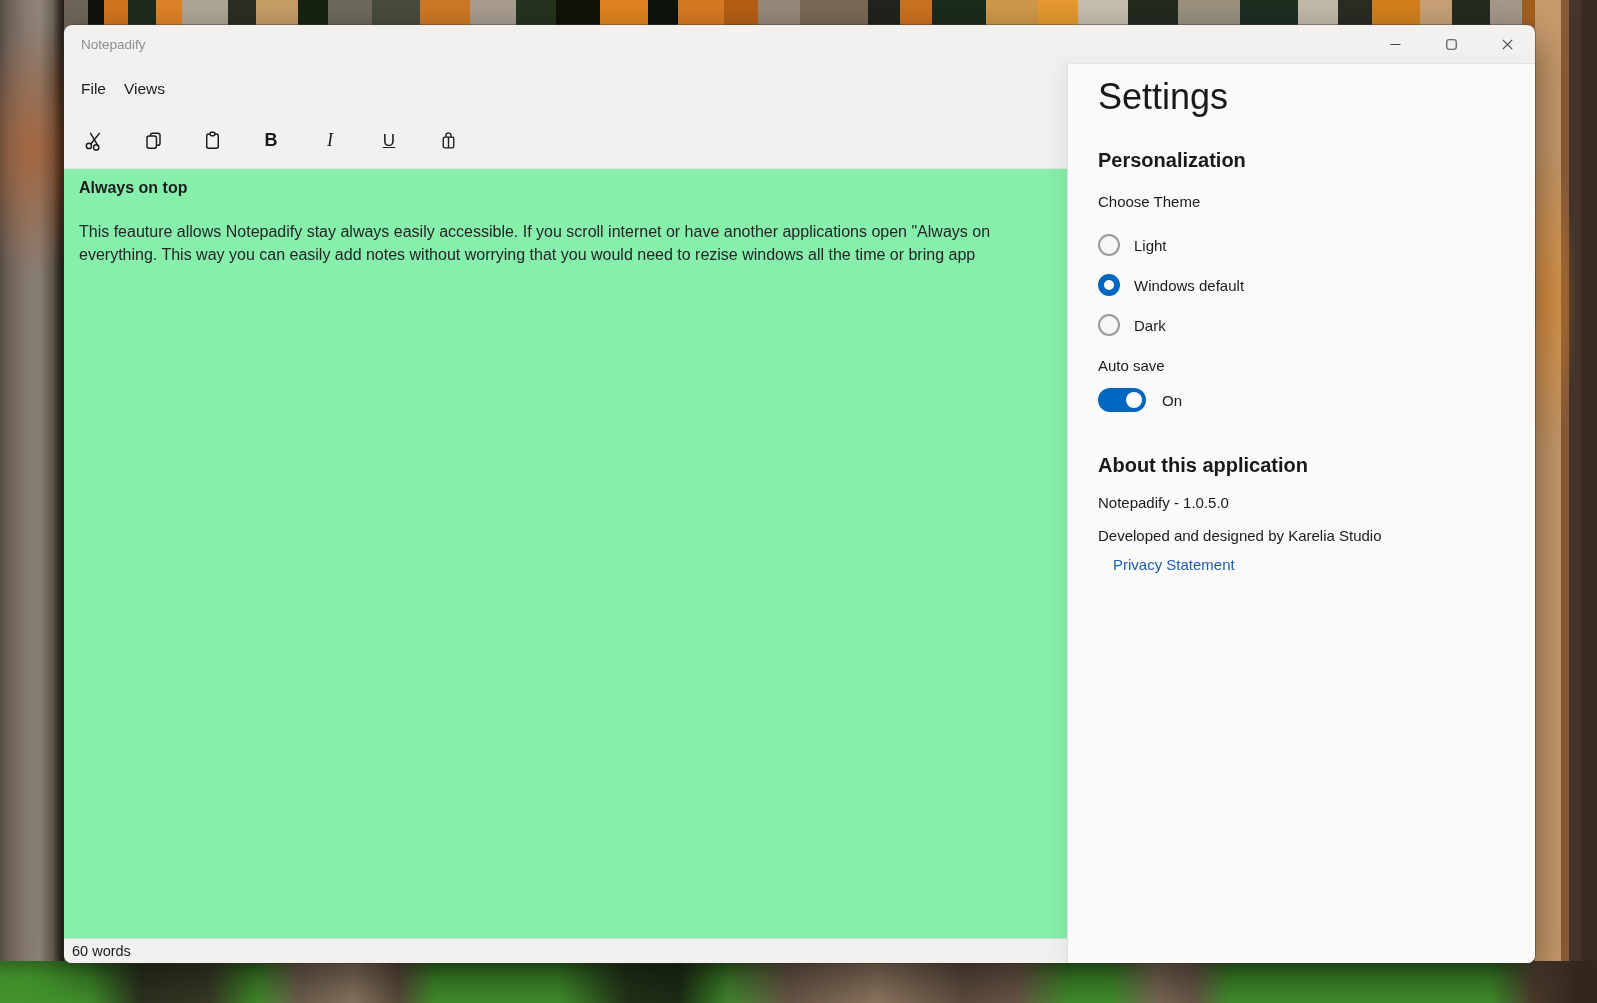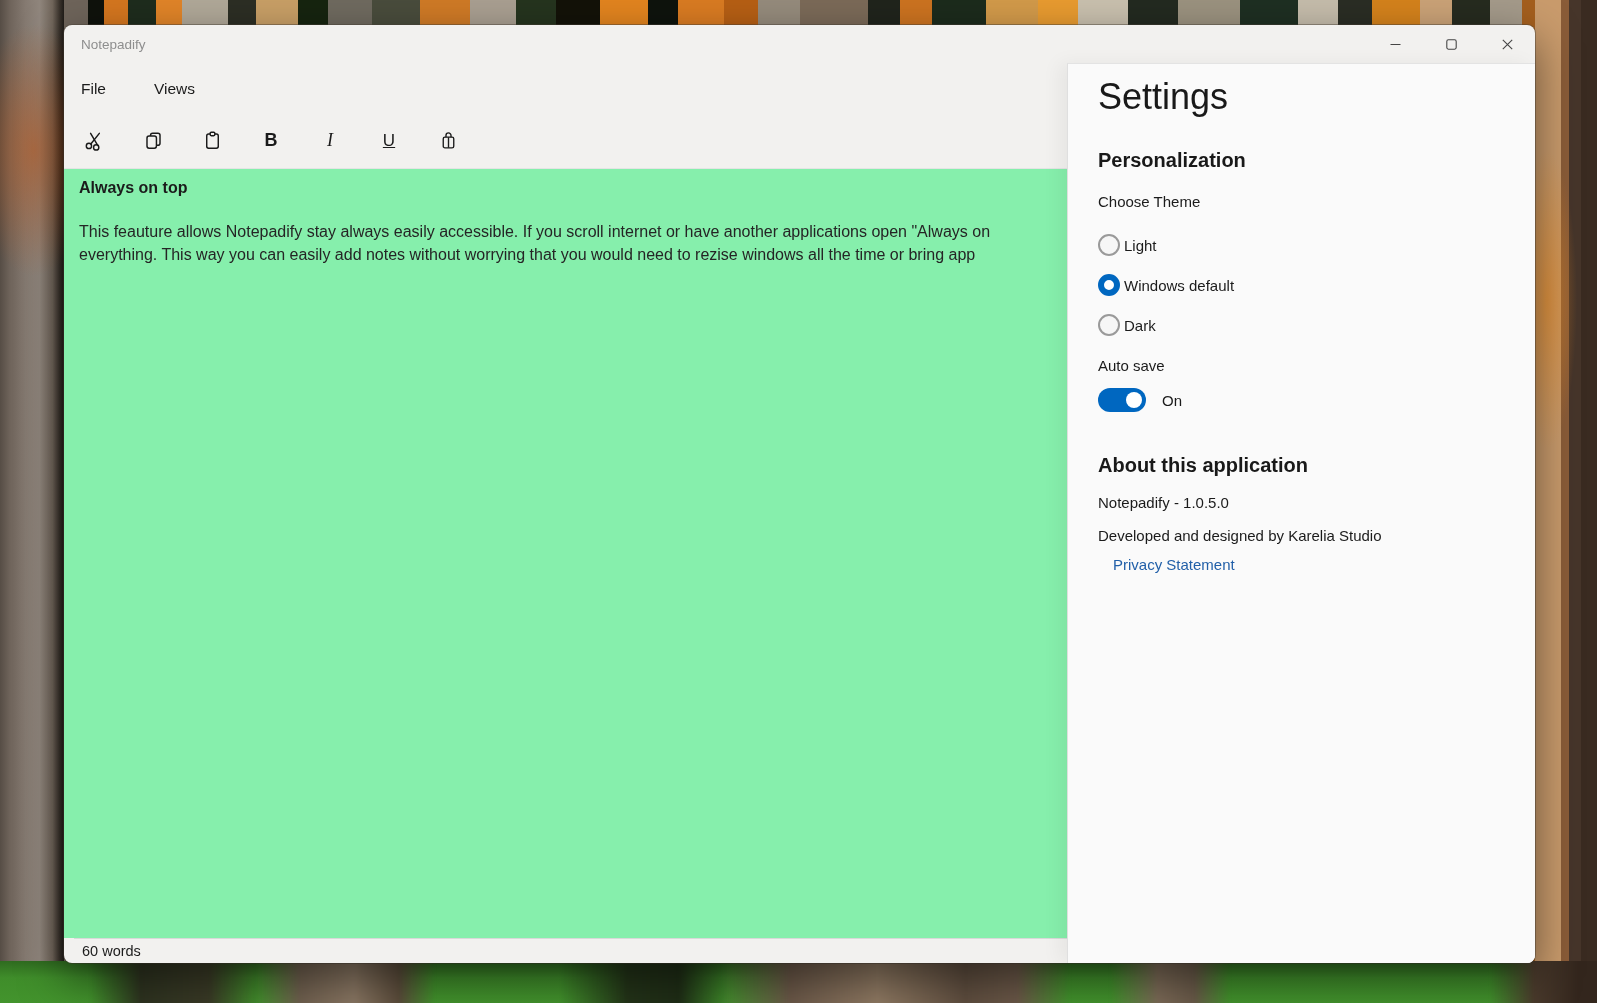--- a/index.html
+++ b/index.html
@@ -50,58 +50,58 @@
     position:absolute; left:64px; top:25px; width:1471px; height:938px;
     background:#f2f1ef; border-radius:8px; overflow:hidden;
     box-shadow:0 16px 44px rgba(0,0,0,.5), 0 0 0 1px rgba(80,70,60,.45);
   }
   .titlebar { position:absolute; left:0; top:0; width:100%; height:38px; display:flex; align-items:center; }
   .title-text { margin-left:17px; font-size:13.5px; color:#8e8e8e; }
   .caption-buttons { position:absolute; right:0; top:0; height:38px; display:flex; }
   .caption-btn { width:56px; height:38px; display:flex; align-items:center; justify-content:center; cursor:default; }
   .caption-btn svg { display:block; }
 
-  .menubar { position:absolute; left:0; top:40px; width:980px; height:48px; display:flex; align-items:center; padding-left:17px; gap:48px; }
+  .menubar { position:absolute; left:0; top:40px; width:980px; height:48px; display:flex; align-items:center; padding-left:17px; gap:18px; }
   .menu-item { font-size:15.5px; color:#1b1b1b; }
 
   .toolbar { position:absolute; left:0; top:88px; width:980px; height:55px; display:flex; align-items:center; padding-left:10px; gap:19px; }
   .tool-btn { width:40px; height:40px; display:flex; align-items:center; justify-content:center; border-radius:5px; color:#1b1b1b; }
   .tool-btn svg { display:block; }
   .glyph-b { font-size:18px; font-weight:800; }
   .glyph-i { font-size:18px; font-style:italic; font-family:"Liberation Serif", serif; }
   .glyph-u { font-size:17px; text-decoration:underline; }
 
   .editor {
     position:absolute; left:0; top:143px; width:100%; height:770px;
     background:#86efac; border-top:1px solid #e4e4e4;
     padding:9px 15px; overflow:hidden;
   }
   .editor-heading { font-size:16px; font-weight:700; color:#1b1b1b; line-height:20px; white-space:nowrap; }
   .editor-par { margin-top:22px; }
   .editor-line { font-size:16px; color:#252525; line-height:23px; white-space:nowrap; }
 
   .statusbar {
-    position:absolute; left:10px; bottom:0; width:100%; height:25px;
+    position:absolute; left:0; bottom:0; width:100%; height:25px;
     background:#f2f1ef; border-top:1px solid #d9d9d9;
     display:flex; align-items:center; padding-left:8px;
   }
   .status-text { font-size:14.5px; color:#1b1b1b; }
 
   
   .settings-panel {
     position:absolute; top:38px; right:0; width:468px; height:900px;
     background:#fafafa; border-left:1px solid #dfdfdf; border-top:1px solid #e3e3e3;
     box-shadow:-8px 0 18px rgba(0,0,0,.05);
     padding:0 28px 0 30px;
   }
   .settings-title { margin-top:14px; font-size:36px; font-weight:400; color:#191919; line-height:38px; }
   .settings-section { margin-top:29px; font-size:20px; font-weight:700; color:#191919; line-height:30px; }
   .settings-label { margin-top:16px; font-size:15px; color:#1b1b1b; line-height:22px; }
   .radio-group { margin-top:12px; }
-  .radio-row { height:40px; display:flex; align-items:center; gap:4px; }
+  .radio-row { height:40px; display:flex; align-items:center; gap:14px; }
   .radio-circle { width:22px; height:22px; border-radius:50%; border:2px solid #9a9a9a; background:#f6f6f6; flex:0 0 auto; }
   .radio-row.selected .radio-circle { border:6px solid #0067c0; background:#ffffff; }
   .radio-label { font-size:15px; color:#1b1b1b; }
   .autosave-label { margin-top:10px; font-size:15px; color:#1b1b1b; line-height:22px; }
   .toggle-row { margin-top:9px; height:28px; display:flex; align-items:center; }
   .toggle { position:relative; width:48px; height:24px; border-radius:12px; background:#0067c0; flex:0 0 auto; }
   .toggle-knob { position:absolute; right:4px; top:4px; width:16px; height:16px; border-radius:50%; background:#ffffff; }
   .toggle-state { margin-left:16px; font-size:15px; color:#1b1b1b; }
   .about-heading { margin-top:36px; font-size:20px; font-weight:700; color:#191919; line-height:30px; }
   .about-line { margin-top:12px; font-size:15px; color:#1b1b1b; line-height:22px; }

